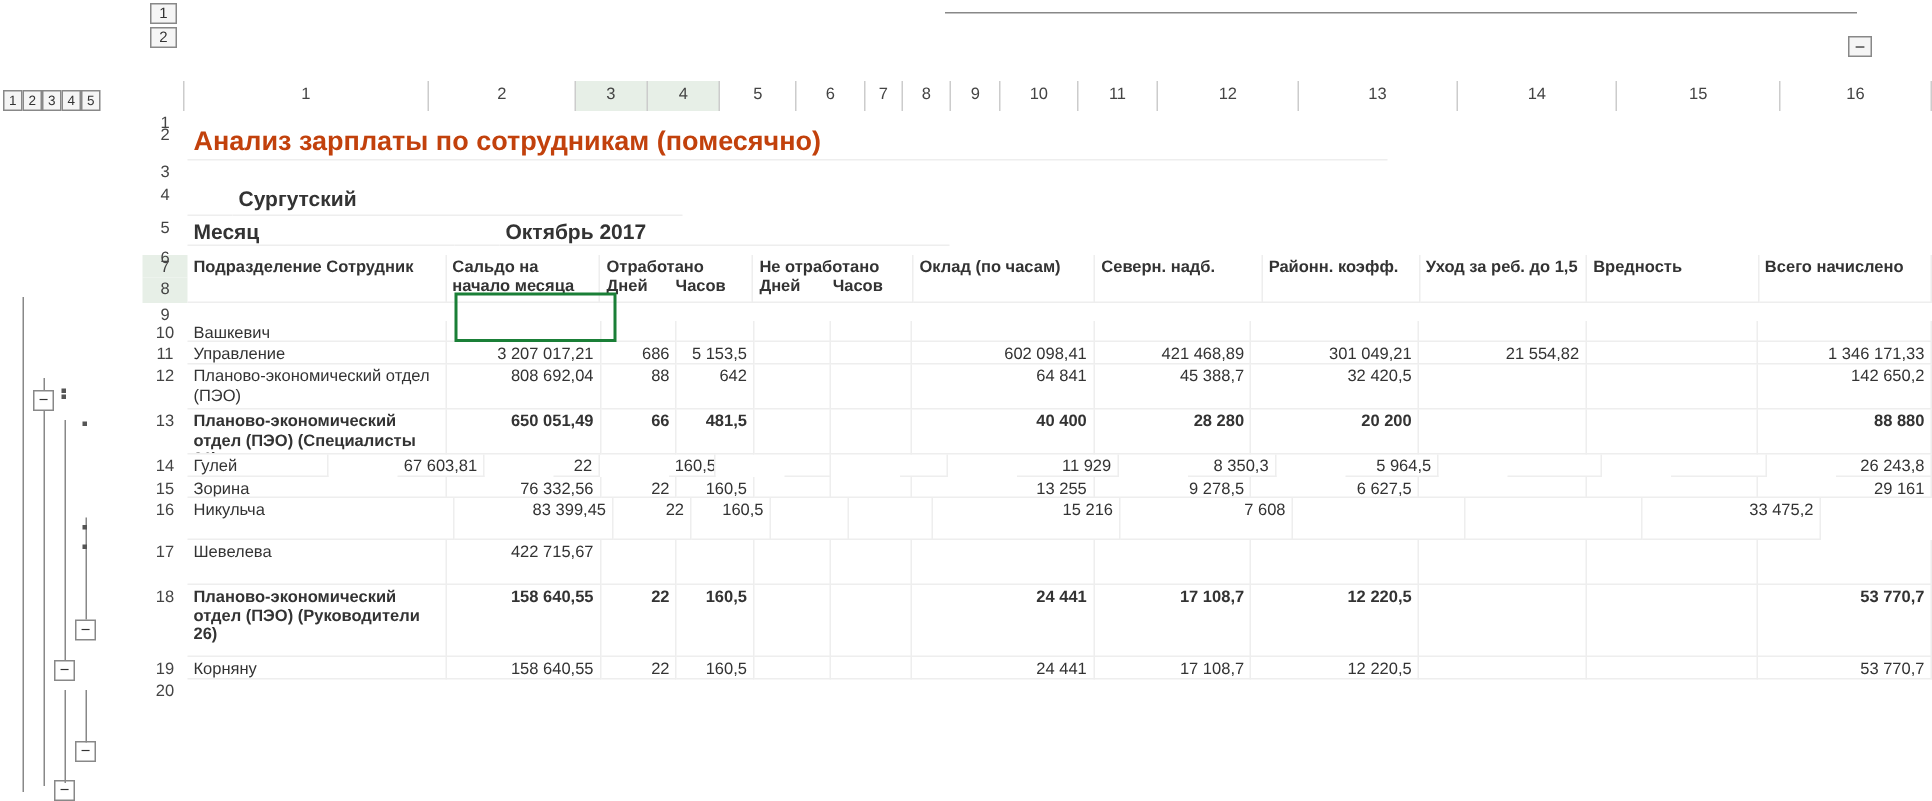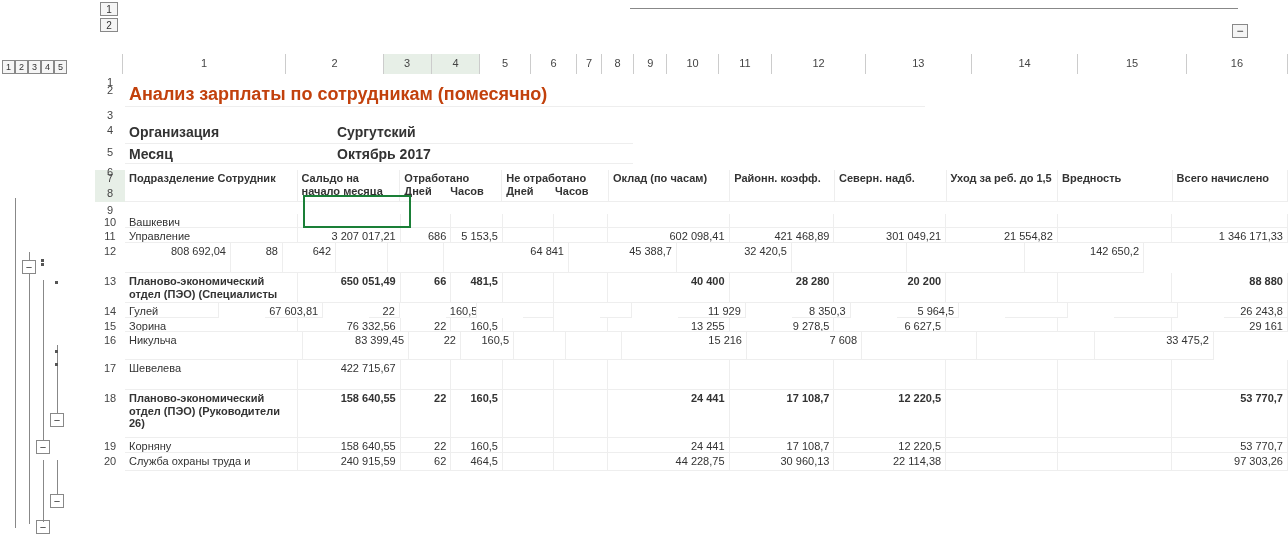--- a/index.html
+++ b/index.html
@@ -136,21 +136,20 @@
   <div style="height:30px;">20</div>
 </div>
 
 <div class="grid">
   <div class="grid-row" style="height:8px;"></div>
   <div class="grid-row" style="height:25px;">
     <div class="cell title-cell" style="width:800px; border-right:0;">Анализ зарплаты по сотрудникам (помесячно)</div>
   </div>
   <div class="grid-row" style="height:15px;"></div>
   <div class="grid-row" style="height:22px;">
-    <div class="cell label-bold c1" style="border-right:0;">Организация</div>
     <div class="cell" style="width:30px;border-right:0;"></div>
     <div class="cell val-bold" style="width:300px;border-right:0;">Сургутский</div>
   </div>
   <div class="grid-row" style="height:20px;">
     <div class="cell label-bold c1" style="border-right:0;">Месяц</div>
     <div class="cell" style="width:30px;border-right:0;"></div>
     <div class="cell val-bold" style="width:300px;border-right:0;">Октябрь 2017</div>
   </div>
   <div class="grid-row" style="height:6px;"></div>
 
@@ -166,22 +165,22 @@
       </div>
     </div>
     <div class="cell hdr" style="width:110px; display:flex; flex-direction:column;">
       <div>Не отработано</div>
       <div style="display:flex;">
         <div style="width:50px;">Дней</div>
         <div style="width:50px;">Часов</div>
       </div>
     </div>
     <div class="cell hdr c7">Оклад (по часам)</div>
+    <div class="cell hdr c9">Северн. надб.</div>
     <div class="cell hdr c8">Районн. коэфф.</div>
-    <div class="cell hdr c9">Северн. надб.</div>
     <div class="cell hdr c10">Уход за реб. до 1,5</div>
     <div class="cell hdr c11">Вредность</div>
     <div class="cell hdr c12">Всего начислено</div>
   </div>
   <div class="grid-row" style="height:12px;"></div>
 
   <div id="data-rows">
       <div class="grid-row" style="height: 14px;">
         <div class="cell c1" style="">Вашкевич</div>
         <div class="cell c2 num"></div>
@@ -204,20 +203,21 @@
         <div class="cell num" style="width:52px;"></div>
         <div class="cell num" style="width:56px;"></div>
         <div class="cell c7 num">602 098,41</div>
         <div class="cell c8 num">421 468,89</div>
         <div class="cell c9 num">301 049,21</div>
         <div class="cell c10 num">21 554,82</div>
         <div class="cell c11 num"></div>
         <div class="cell c12 num">1 346 171,33</div>
       </div>
       <div class="grid-row" style="height: 30px;">
+        <div class="cell c1" style="white-space:normal;line-height:1.15;">Планово-экономический отдел (ПЭО)</div>
         <div class="cell c2 num">808 692,04</div>
         <div class="cell c3 num">88</div>
         <div class="cell c4 num">642</div>
         <div class="cell num" style="width:52px;"></div>
         <div class="cell num" style="width:56px;"></div>
         <div class="cell c7 num">64 841</div>
         <div class="cell c8 num">45 388,7</div>
         <div class="cell c9 num">32 420,5</div>
         <div class="cell c10 num"></div>
         <div class="cell c11 num"></div>
@@ -313,31 +313,17 @@
         <div class="cell c4 num">160,5</div>
         <div class="cell num" style="width:52px;"></div>
         <div class="cell num" style="width:56px;"></div>
         <div class="cell c7 num">24 441</div>
         <div class="cell c8 num">17 108,7</div>
         <div class="cell c9 num">12 220,5</div>
         <div class="cell c10 num"></div>
         <div class="cell c11 num"></div>
         <div class="cell c12 num">53 770,7</div>
       </div>
-      <div class="grid-row" style="height: 18px;">
-        <div class="cell c1" style="">Служба охраны труда и</div>
-        <div class="cell c2 num">240 915,59</div>
-        <div class="cell c3 num">62</div>
-        <div class="cell c4 num">464,5</div>
-        <div class="cell num" style="width:52px;"></div>
-        <div class="cell num" style="width:56px;"></div>
-        <div class="cell c7 num">44 228,75</div>
-        <div class="cell c8 num">30 960,13</div>
-        <div class="cell c9 num">22 114,38</div>
-        <div class="cell c10 num"></div>
-        <div class="cell c11 num"></div>
-        <div class="cell c12 num">97 303,26</div>
-      </div>
     </div>
 
 </div>
 
 <div class="selected-range" style="top:195px; left:303px; width:108px; height:33px;"></div>
 
 </body></html>

